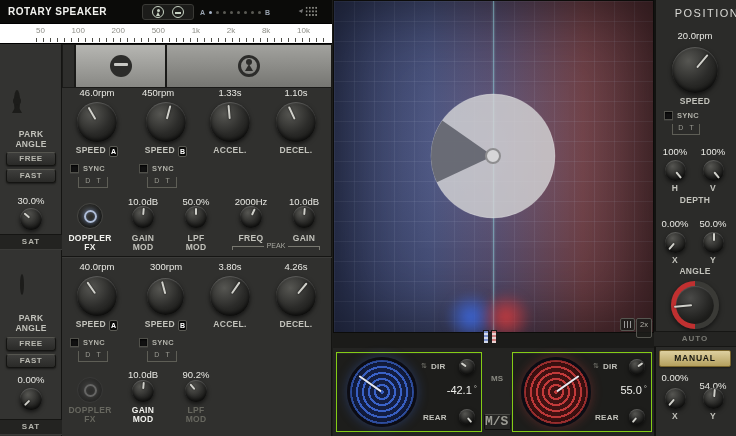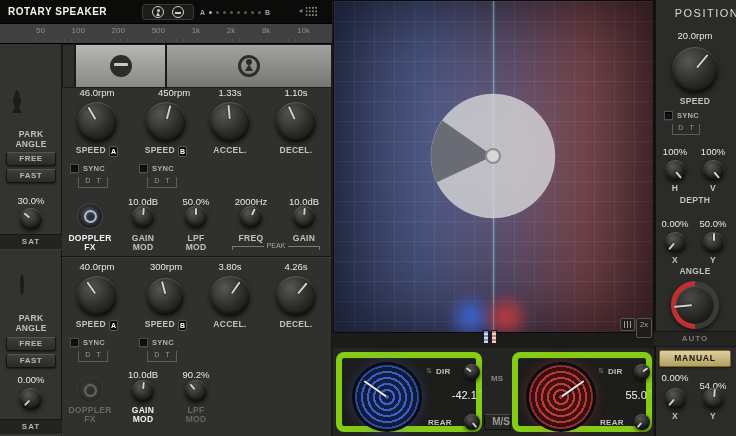--- a/index.html
+++ b/index.html
@@ -54,21 +54,21 @@
   .hicn-drum::after { content:""; position:absolute; left:2px; right:2px; top:5px; height:1.5px; background:#c8d4c4; }
   .abstrip { position:absolute; left:200px; top:6px; width:92px; height:12px; display:flex; align-items:center; gap:4px; }
   .abstrip b { font-size:7px; color:#9aa4b0; font-weight:bold; }
   .dot { width:3px; height:3px; border-radius:50%; background:#5a5a54; }
   .dot.on { background:#a8b4c8; }
   .spk { position:absolute; left:298px; top:5px; display:flex; align-items:center; gap:3px; }
   .spk .tri { font-size:8px; color:#777; line-height:12px; }
   .dotgrid { width:13px; height:11px; background:radial-gradient(circle, #8a8a84 35%, transparent 40%); background-size:3.2px 3.6px; }
 
   
-  .ruler { left:0; top:24px; width:332px; height:20px; background:#404040; border-bottom:1px solid #000;
+  .ruler { left:0; top:24px; width:332px; height:20px; background:#ffffff; border-bottom:1px solid #000;
     display:flex; justify-content:space-between; padding:2px 22px 0 36px; font-size:8px; color:#8f8f88; }
   .ruler::after { content:""; position:absolute; left:36px; right:8px; bottom:1px; height:4px;
     background:repeating-linear-gradient(90deg, #4e4e48 0 1px, transparent 1px 7px); }
   .bands { left:62px; top:44px; width:270px; height:44px; display:flex; background:#2a2a28; }
   .bstrip { width:13px; background:#2e2e2c; border:1px solid #1a1a18; }
   .band { border:1px solid #1a1a18; display:flex; align-items:center; justify-content:center; }
   .band-l { width:91px; background:linear-gradient(#b6b6b2,#888884); }
   .band-r { flex:1; background:linear-gradient(#a2a29e,#767672); }
   .icn-drum-band { width:22px; height:22px; border-radius:50%; background:#2c2c2a; position:relative; }
   .icn-drum-band::after { content:""; position:absolute; left:4px; right:4px; top:8px; height:3px; background:#c8c8c4; border-radius:1px; }
@@ -115,34 +115,34 @@
   .flag { width:6px; height:14px; border:1px solid #1a1a18; }
   .flag-b { background:repeating-linear-gradient(180deg, #7a90cc 0 2px, #d2d8e8 2px 4px); }
   .flag-r { background:repeating-linear-gradient(180deg, #cc7a7a 0 2px, #e8d2d2 2px 4px); }
   .padbtn { background:rgba(28,28,26,.85); border:1px solid #565650; color:#b0b0a8; font-size:7.5px;
     text-align:center; line-height:11px; border-radius:2px; }
   .gridglyph { display:inline-block; width:8px; height:7px; margin-top:2px;
     background:repeating-linear-gradient(90deg, #999 0 1px, transparent 1px 3px); }
 
   
   .rotorarea { left:333px; top:348px; width:321px; height:88px; background:#242422; }
-  .rpanel { position:absolute; background:#1d1d1b; border:6px solid #84cc16; border-radius:8px; box-shadow:inset 0 1px 0 rgba(255,255,255,.05); }
+  .rpanel { position:absolute; background:#1d1d1b; border:1px solid #84cc16; border-radius:0; box-shadow:inset 0 1px 0 rgba(255,255,255,.05); }
   .rotor { border-radius:50%; border:3px solid #0c0c14; box-shadow:0 2px 6px rgba(0,0,0,.7), inset 0 0 10px rgba(0,0,0,.5); }
   .rotor-blue { background:repeating-radial-gradient(circle at 50% 50%, #3a62c8 0 2px, #141e42 2px 6px);
     box-shadow:0 0 12px rgba(60,110,230,.35), inset 0 0 10px rgba(0,0,0,.5); }
   .rotor-red { background:repeating-radial-gradient(circle at 50% 50%, #c23a3a 0 2px, #401212 2px 6px);
     box-shadow:0 0 12px rgba(230,70,70,.3), inset 0 0 10px rgba(0,0,0,.5); }
   .rotor .ptr::after { background:#e8e8f0; height:42%; }
   .dirlbl { font-size:8px; font-weight:bold; color:#c2c2bb; letter-spacing:.3px; }
   .degval { font-size:11px; color:#f0f0ec; text-align:right; white-space:nowrap; }
   .degval i { font-style:normal; font-size:8px; vertical-align:top; margin-left:2px; color:#cfcfc8; }
   .updown { font-size:7px; color:#77776f; }
   .mslbl { font-size:8px; color:#8a8a82; font-weight:bold; text-align:center; }
   .msbtn { background:#262624; border:1px solid #0e0e0c; border-top-color:#4a4a46; border-radius:2px;
-    color:#9c9c94; font-size:10px; font-weight:bold; text-align:right; line-height:14px; }
+    color:#9c9c94; font-size:13px; font-weight:bold; text-align:left; line-height:14px;font-family:Liberation Mono, monospace; }
 
   
   .rcol { left:654px; top:0; width:82px; height:436px; background:#2b2b29; border-left:2px solid #121210; }
   .rtitle { font-size:11px; font-weight:normal; color:#d8d8d4; letter-spacing:1.5px; text-align:center;margin-left:12px; }
   .autobar { background:#242422; border-top:1px solid #161614; border-bottom:1px solid #161614;
     color:#7a7a74; font-size:8px; font-weight:bold; text-align:center; line-height:14px; letter-spacing:1px; }
   .manual { background:linear-gradient(#ded0a0,#b4a05e); border:1px solid #78642c; border-radius:2px;
     color:#15150f; font-size:8.5px; font-weight:bold; text-align:center; line-height:15px; letter-spacing:.8px;
     box-shadow:0 1px 2px rgba(0,0,0,.4); }
   .cknob { border-radius:50%; background:conic-gradient(from 180deg, #c03030 0 180deg, #3a3a36 180deg 360deg);
@@ -227,21 +227,21 @@
     <b class="ptr" style="--r:-135deg"></b>
   </div>
 <div class="abs satbar" style="left:0;top:419px;width:62px;height:16px">SAT</div>
 
 
 <div class="abs main"></div>
 <div class="abs divider"></div>
 
 
 <div class="abs val" style="left:67px;top:87px;width:60px">46.0rpm</div>
-<div class="abs val" style="left:144px;top:87px;width:60px">450rpm</div>
+<div class="abs val" style="left:128px;top:87px;width:60px">450rpm</div>
 <div class="abs val" style="left:200px;top:87px;width:60px">1.33s</div>
 <div class="abs val" style="left:266px;top:87px;width:60px">1.10s</div>
 
 <div class="abs knob" style="left:77px;top:102px;width:40px;height:40px">
     <b class="ptr" style="--r:-30deg"></b>
   </div>
 <div class="abs knob" style="left:146px;top:102px;width:40px;height:40px">
     <b class="ptr" style="--r:15deg"></b>
   </div>
 <div class="abs knob" style="left:210px;top:102px;width:40px;height:40px">

